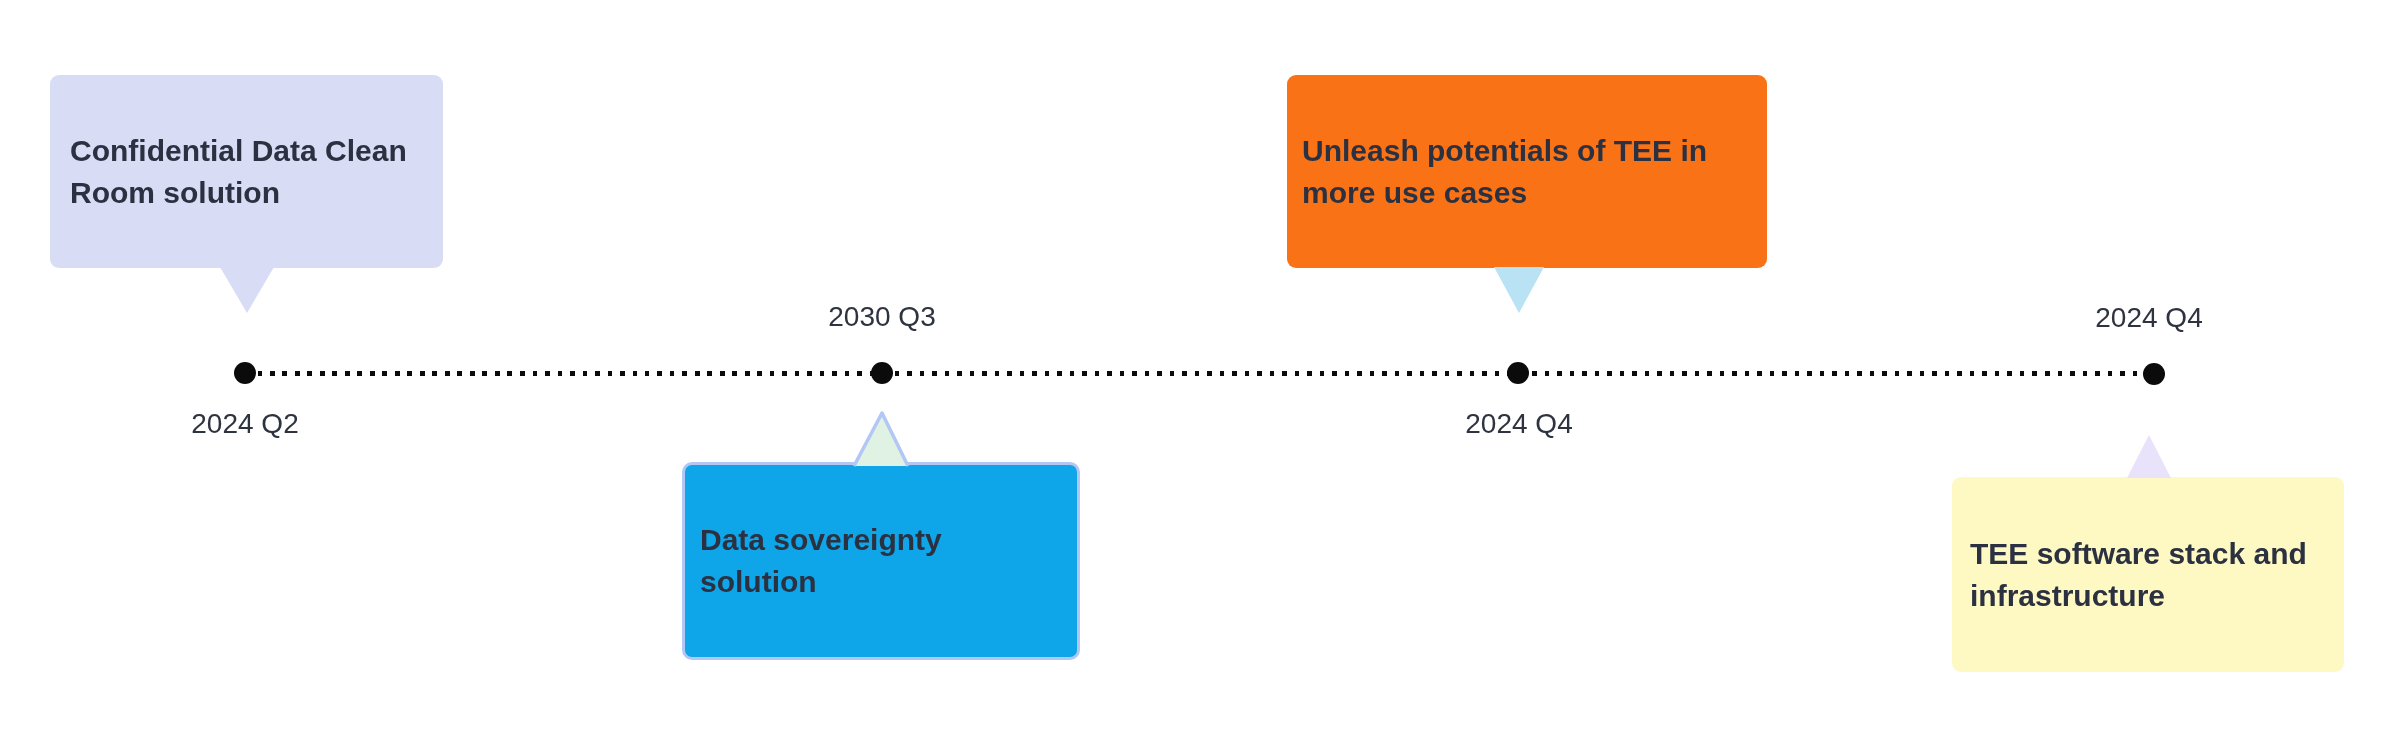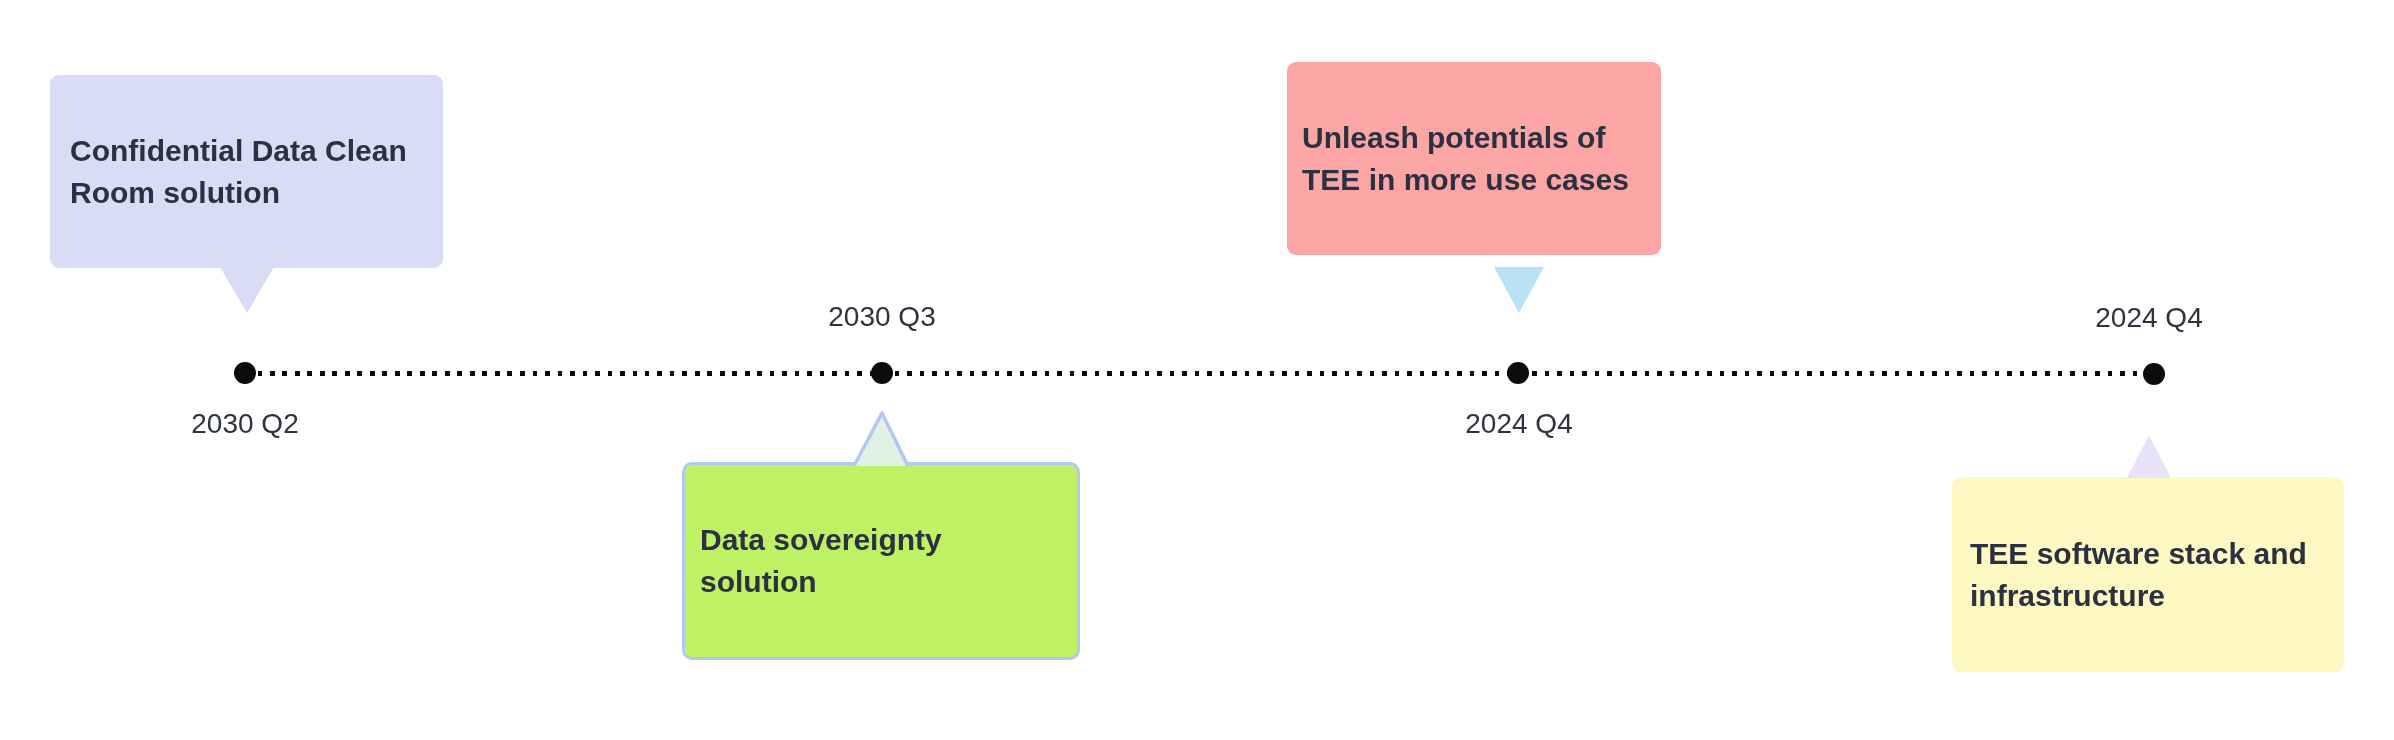--- a/index.html
+++ b/index.html
@@ -57,23 +57,23 @@
     display: flex;
     align-items: center;
     border-radius: 9px;
     font-weight: 700;
     font-size: 30px;
     line-height: 42px;
     color: #2b3140;
     z-index: 1;
   }
   .bub-1 { left: 50px;   top: 75px;  width: 393px; height: 193px; background: #d8dcf4; padding: 0 20px; }
-  .bub-2 { left: 682px;  top: 462px; width: 398px; height: 198px; background: #bef264;
+  .bub-2 { left: 682px;  top: 462px; width: 398px; height: 198px; background: #0ea5e9;
            border: 3px solid #b3c7f5; border-radius: 10px; padding: 0 15px; }
-  .bub-3 { left: 1287px; top: 62px;  width: 374px; height: 193px; background: #fca5a5; padding: 0 15px; }
+  .bub-3 { left: 1287px; top: 75px;  width: 480px; height: 193px; background: #f97316; padding: 0 15px; }
   .bub-4 { left: 1952px; top: 477px; width: 392px; height: 195px; background: #fef9c3; padding: 0 18px; }
 
   .tail {
     position: absolute;
     z-index: 2;
   }
   .tail-1 { left: 219px;  top: 267px; }
   .tail-2 { left: 849px;  top: 405px; }
   .tail-3 { left: 1493px; top: 267px; }
   .tail-4 { left: 2126px; top: 433px; }
@@ -85,21 +85,21 @@
 
   <div class="tl-line"></div>
 
   <div class="bubble bub-1">
     <span>Confidential Data Clean Room solution</span>
   </div>
   <svg class="tail tail-1" width="56" height="47">
     <polygon points="1,0 55,0 28,46" fill="#d8dcf4"></polygon>
   </svg>
   <div class="tl-dot dot-1"></div>
-  <div class="tl-label lab-1">2030 Q2</div>
+  <div class="tl-label lab-1">2024 Q2</div>
 
   <svg class="tail tail-2" width="64" height="62">
     <path d="M5,61 L33,8 L59,61" fill="#dff2e3" stroke="#b3c7f5" stroke-width="3.5" stroke-linejoin="round"></path>
   </svg>
   <div class="bubble bub-2">
     <span>Data sovereignty solution</span>
   </div>
   <div class="tl-dot dot-2"></div>
   <div class="tl-label lab-2">2030 Q3</div>
 

